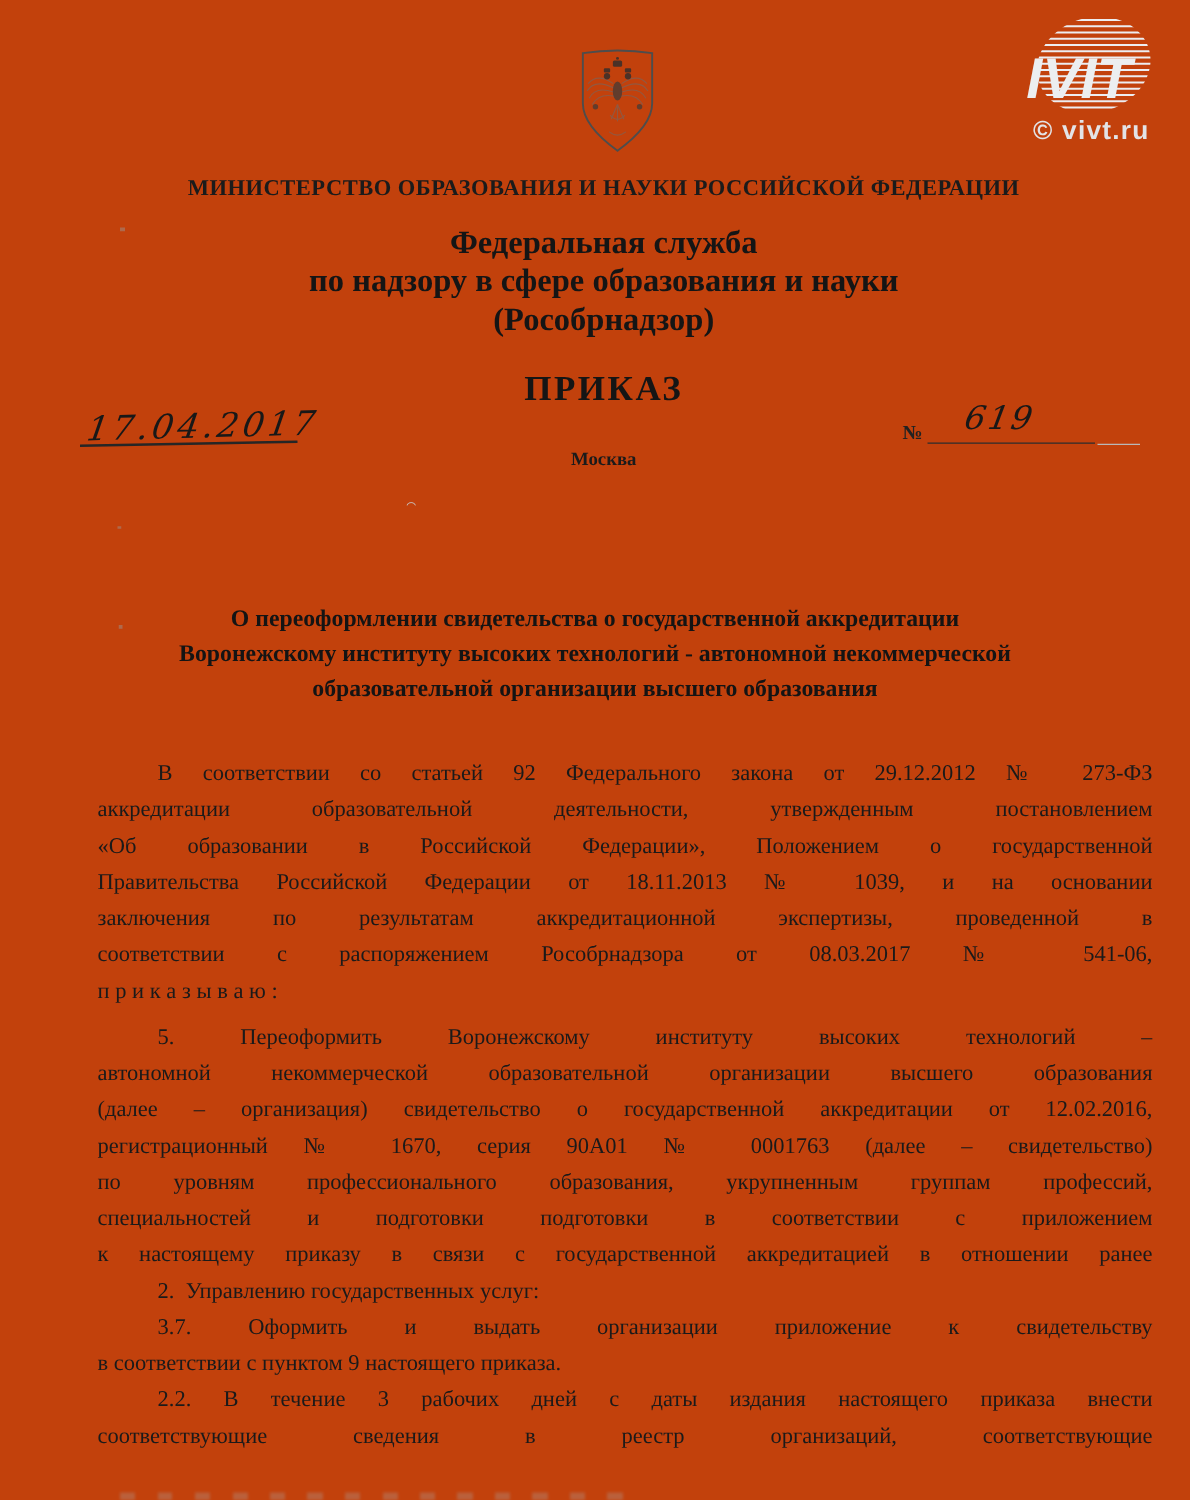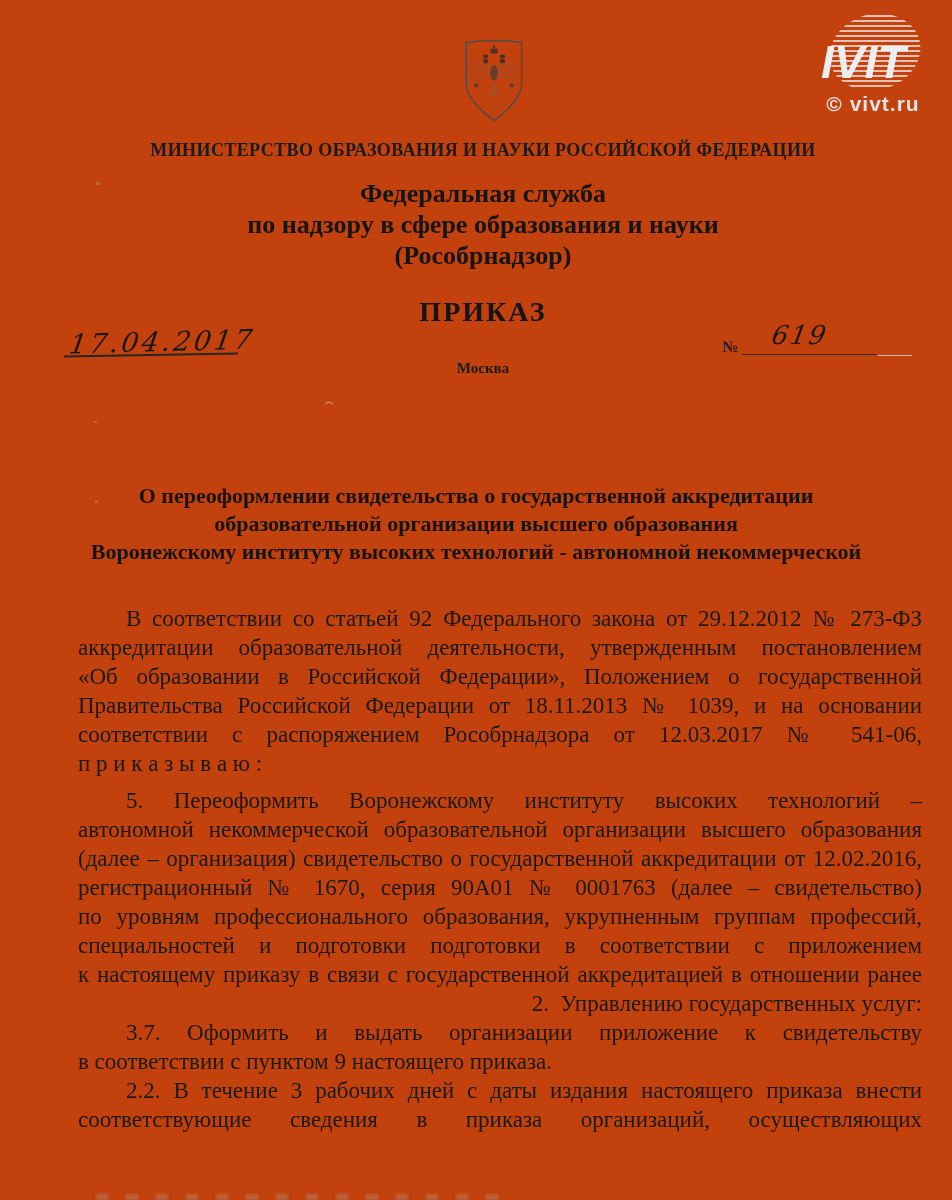--- a/index.html
+++ b/index.html
@@ -23,26 +23,26 @@
   .city{position:absolute;top:360px;left:0;width:966px;text-align:center;font-weight:bold;font-size:15px;color:#1b1b1b;}
   
   .hand{font-family:"DejaVu Serif",serif;font-style:italic;color:#181818;}
   .date{position:absolute;left:70px;top:326px;font-size:27px;letter-spacing:3px;transform:skewX(-10deg) rotate(-1.5deg);}
   .date-line{position:absolute;left:64px;top:354px;width:174px;border-top:2px solid #262626;transform:rotate(-1deg);}
   .num-sign{position:absolute;left:722px;top:338px;font-size:16px;font-weight:bold;color:#222;}
   .num-value{position:absolute;left:772px;top:320px;font-size:26px;letter-spacing:2px;transform:skewX(-10deg);}
   .num-line{position:absolute;left:742px;top:354px;width:134px;border-top:1.8px solid #2d2d2d;}
   .num-line-faint{position:absolute;left:878px;top:355px;width:34px;border-top:1.5px solid #b9b9b9;}
   
-  .subject{position:absolute;top:482px;left:71px;width:810px;text-align:center;font-weight:bold;font-size:22px;line-height:28px;color:#141414;}
+  .subject{position:absolute;top:482px;left:71px;width:810px;text-align:center;font-weight:bold;font-size:19px;line-height:28px;color:#141414;}
   
-  .body-text{position:absolute;top:604px;left:78px;width:844px;font-size:23px;color:#1a1a1a;}
+  .body-text{position:absolute;top:604px;left:78px;width:844px;font-size:18px;color:#1a1a1a;}
   .bline{height:29px;line-height:29px;overflow:hidden;white-space:pre-wrap;}
   .bline.just{text-align:justify;text-align-last:justify;}
-  .bline.ind{text-indent:48px;text-align:right;}
+  .bline.ind{text-indent:48px;}
   .bline.gap{margin-top:8px;}
   
   .speck{position:absolute;background:#9a9a9a;opacity:.45;filter:blur(.6px);}
   .smudge{position:absolute;color:#c9c9c9;font-size:13px;filter:blur(.5px);}
   .cutoff{position:absolute;left:96px;top:1194px;width:420px;height:6px;opacity:.3;filter:blur(1.2px);
     background:repeating-linear-gradient(90deg,#aaa 0 12px,transparent 12px 30px);}
 </style>
 </head>
 <body>
 
@@ -121,43 +121,44 @@
   <div class="date-line"></div>
   <div class="num-sign">№</div>
   <div class="hand num-value">619</div>
   <div class="num-line"></div>
   <div class="num-line-faint"></div>
 
   <div class="city">Москва</div>
 
   <div class="subject">
     <div>О переоформлении свидетельства о государственной аккредитации</div>
+    <div>Воронежскому институту высоких технологий - автономной некоммерческой</div>
     <div>образовательной организации высшего образования</div>
-    <div>Воронежскому институту высоких технологий - автономной некоммерческой</div>
   </div>
 
   <div class="body-text">
       <div class="bline ind just">В соответствии со статьей 92 Федерального закона от 29.12.2012 № 273-ФЗ</div>
       <div class="bline just">аккредитации образовательной деятельности, утвержденным постановлением</div>
       <div class="bline just">«Об образовании в Российской Федерации», Положением о государственной</div>
       <div class="bline just">Правительства Российской Федерации от 18.11.2013 № 1039, и на основании</div>
-      <div class="bline just">соответствии с распоряжением Рособрнадзора от 12.03.2017 № 541-06,</div>
+      <div class="bline just">заключения по результатам аккредитационной экспертизы, проведенной в</div>
+      <div class="bline just">соответствии с распоряжением Рособрнадзора от 08.03.2017 № 541-06,</div>
       <div class="bline">п р и к а з ы в а ю :</div>
       <div class="bline ind just gap">5. Переоформить Воронежскому институту высоких технологий –</div>
       <div class="bline just">автономной некоммерческой образовательной организации высшего образования</div>
       <div class="bline just">(далее – организация) свидетельство о государственной аккредитации от 12.02.2016,</div>
       <div class="bline just">регистрационный № 1670, серия 90А01 № 0001763 (далее – свидетельство)</div>
       <div class="bline just">по уровням профессионального образования, укрупненным группам профессий,</div>
       <div class="bline just">специальностей и подготовки подготовки в соответствии с приложением</div>
       <div class="bline just">к настоящему приказу в связи с государственной аккредитацией в отношении ранее</div>
       <div class="bline ind">2.  Управлению государственных услуг:</div>
       <div class="bline ind just">3.7. Оформить и выдать организации приложение к свидетельству</div>
       <div class="bline">в соответствии с пунктом 9 настоящего приказа.</div>
       <div class="bline ind just">2.2. В течение 3 рабочих дней с даты издания настоящего приказа внести</div>
-      <div class="bline just">соответствующие сведения в приказа организаций, осуществляющих</div>
+      <div class="bline just">соответствующие сведения в реестр организаций, соответствующие</div>
     </div>
 
   <div class="speck" style="left:96px;top:182px;width:4px;height:3px;"></div>
   <div class="smudge" style="left:325px;top:398px;">⁀</div>
   <div class="speck" style="left:94px;top:421px;width:3px;height:2px;"></div>
   <div class="speck" style="left:95px;top:500px;width:3px;height:3px;"></div>
   <div class="cutoff"></div>
 
 </div>
 

